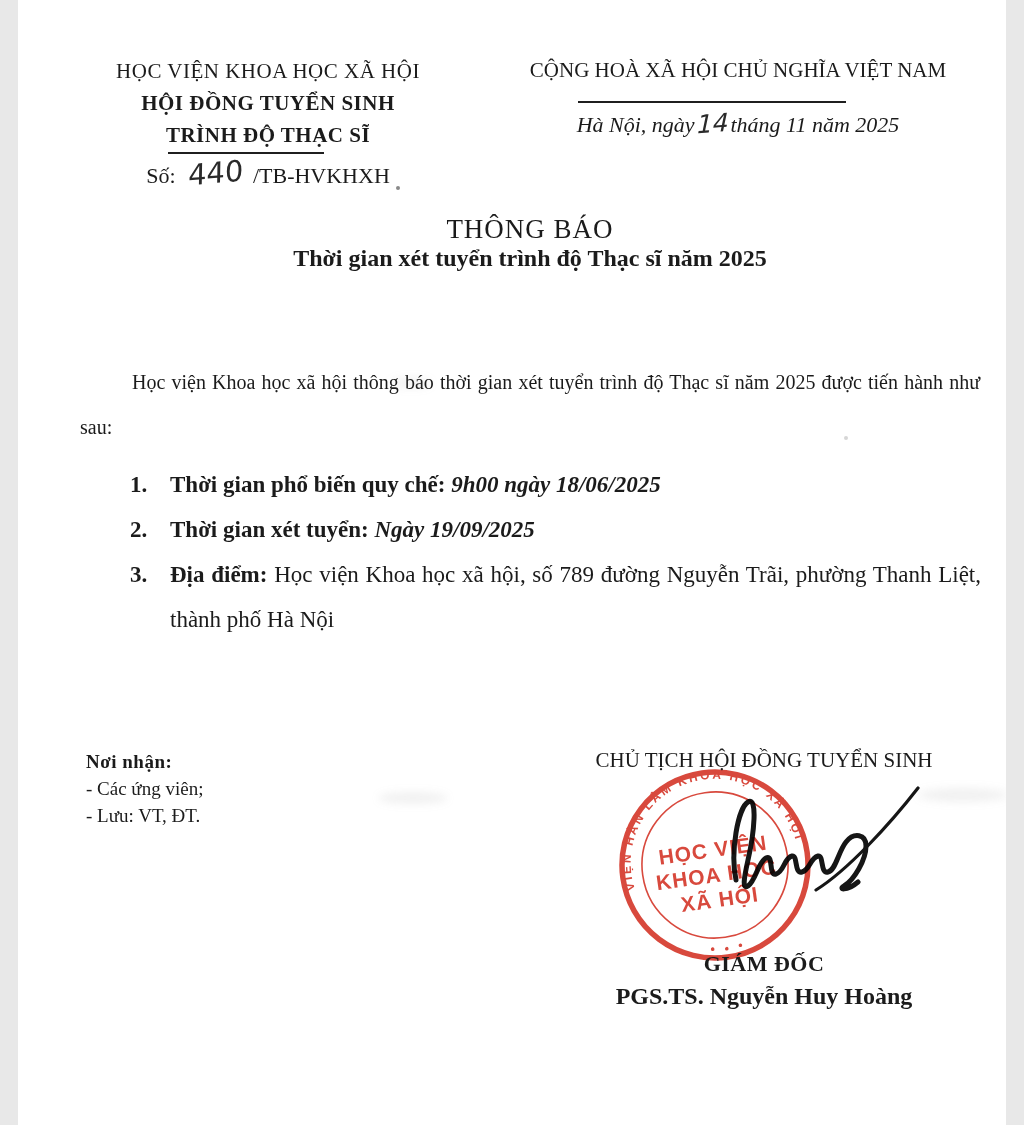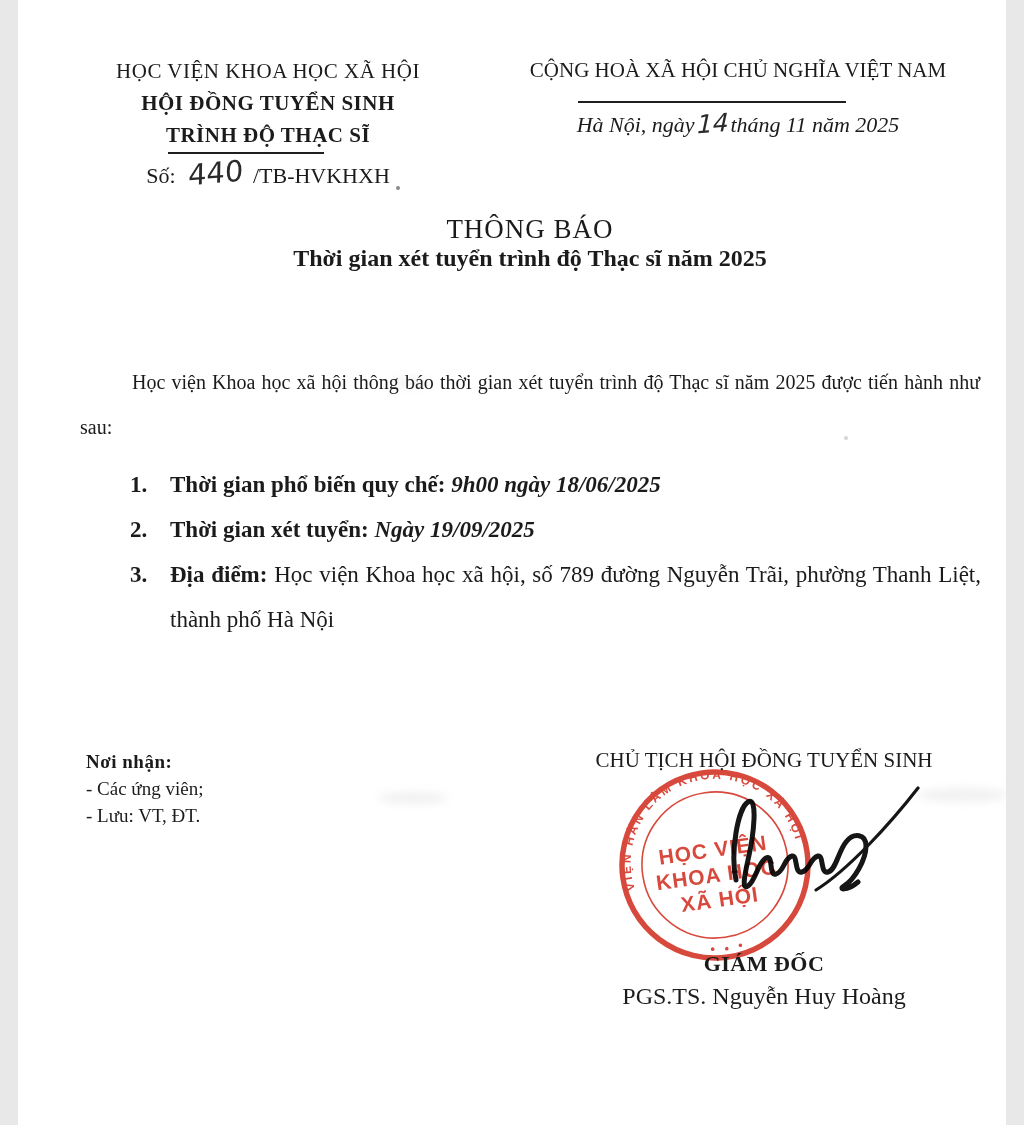--- a/index.html
+++ b/index.html
@@ -139,21 +139,21 @@
   }
 
   .role-block {
     position: absolute;
     left: 540px; top: 931px;
     width: 412px;
     text-align: center;
     margin-top: 20px;
   }
   .signer-role { font-size: 22px; font-weight: bold; letter-spacing: 0.5px; }
-  .signer-name { font-size: 24px; font-weight: normal; margin-top: 6px; white-space: nowrap; }
+  .signer-name { font-size: 24px; font-weight: bold; margin-top: 6px; white-space: nowrap; }
 
   
   .smudge {
     position: absolute;
     background: rgba(120,120,120,0.10);
     border-radius: 50%;
     filter: blur(4px);
   }
   .smudge.s1 { left: 360px; top: 792px; width: 70px; height: 12px; }
   .smudge.s2 { left: 900px; top: 788px; width: 90px; height: 14px; }

